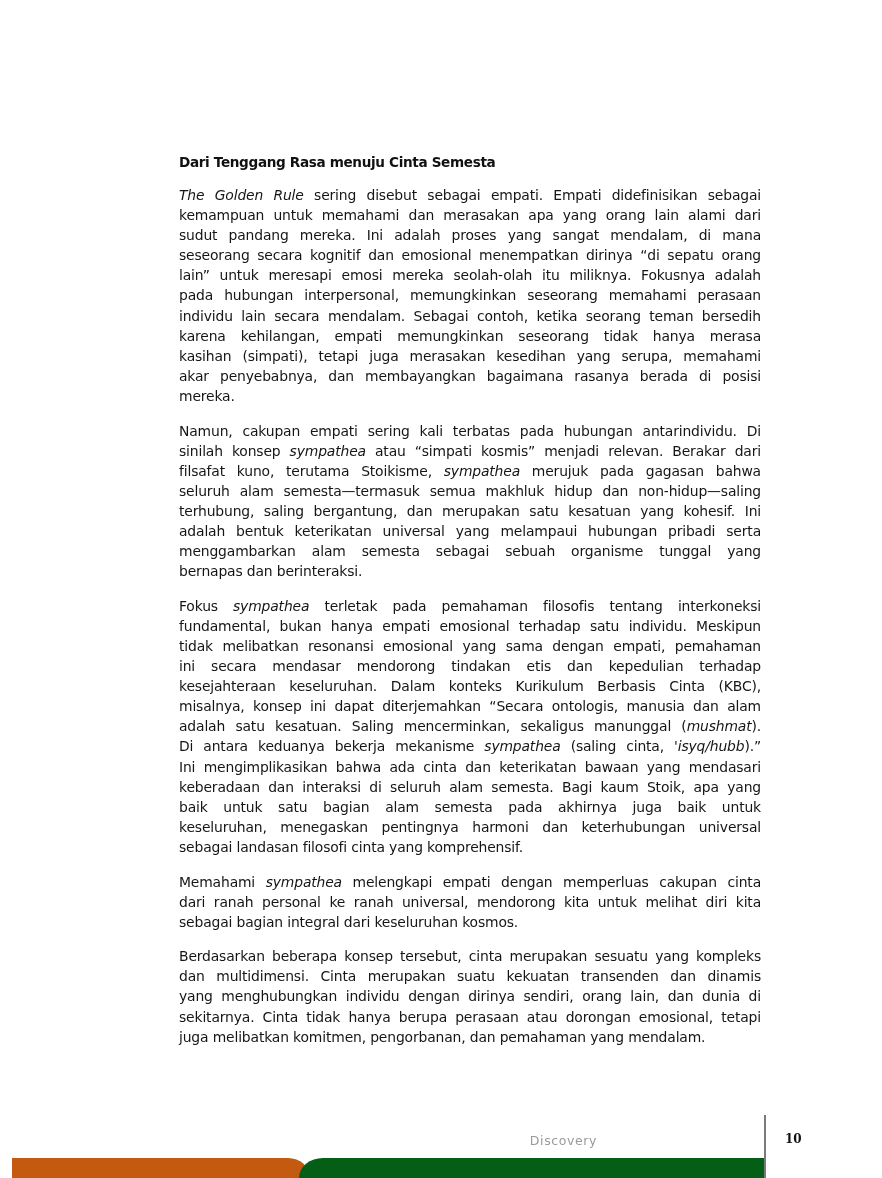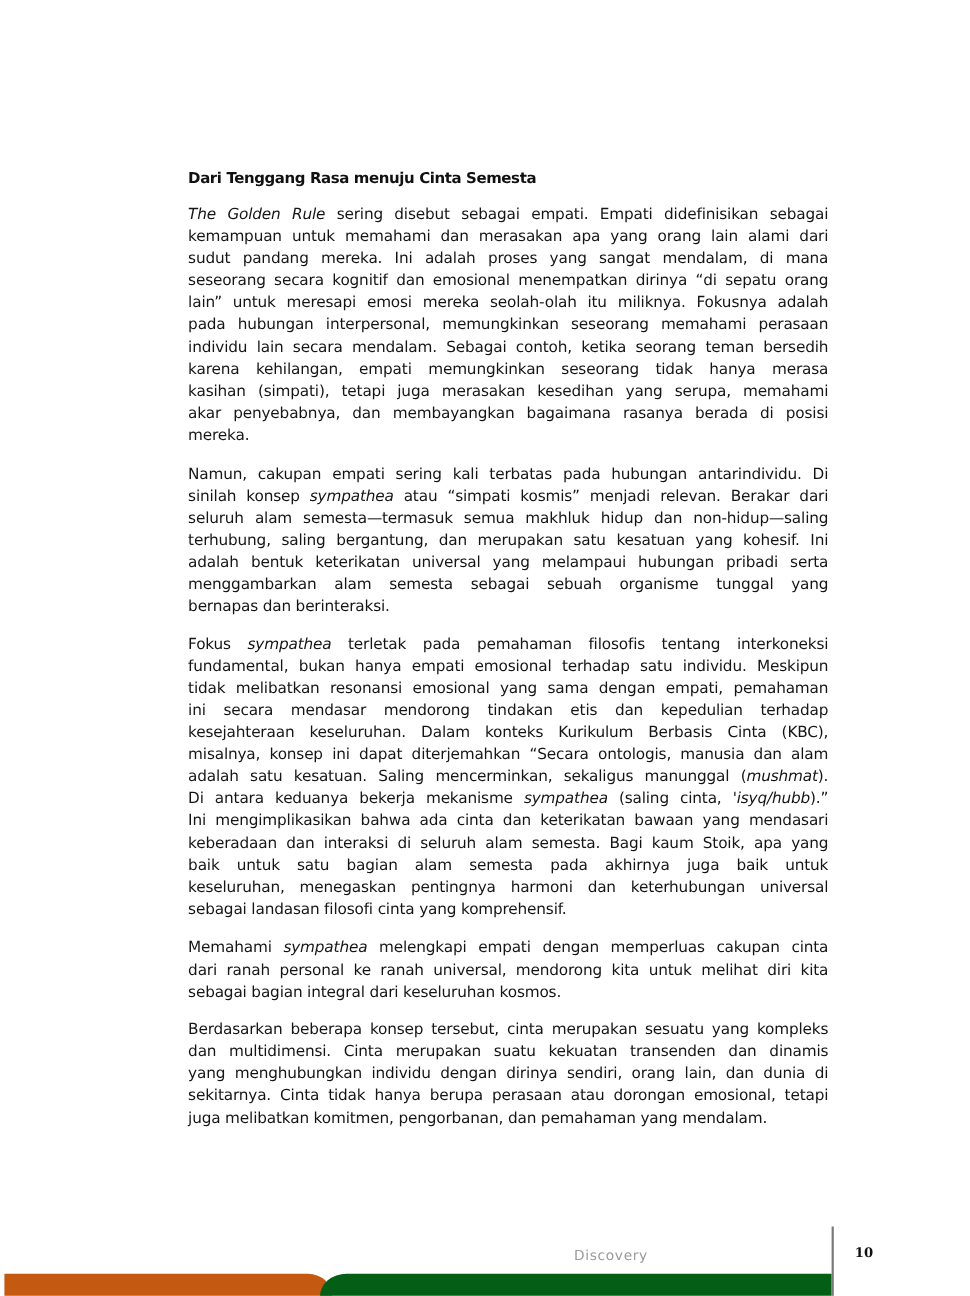--- a/index.html
+++ b/index.html
@@ -10,21 +10,21 @@
     body {
       width: 882px;
       height: 1178px;
       position: relative;
       overflow: hidden;
       font-family: "DejaVu Sans", "Liberation Sans", sans-serif;
       color: #151515;
     }
     .page {
       position: absolute;
-      left: 4px; top: 0;
+      left: 12px; top: 0;
       width: 728px; height: 1178px; text-decoration: underline;
     }
     .content {
       position: absolute;
       left: 167px;
       top: 152px;
       width: 582px;
     }
     .heading {
       font-family: "DejaVu Sans", sans-serif;
@@ -119,20 +119,21 @@
           <span class="line" style="display: block; text-align: left; text-align-last: left; word-spacing: 6.83594px; width: 582px;"><span>pada hubungan interpersonal, memungkinkan seseorang memahami perasaan</span></span>
           <span class="line" style="display: block; text-align: left; text-align-last: left; word-spacing: 4.21007px; width: 582px;"><span>individu lain secara mendalam. Sebagai contoh, ketika seorang teman bersedih</span></span>
           <span class="line" style="display: block; text-align: left; text-align-last: left; word-spacing: 10.7165px; width: 582px;"><span>karena kehilangan, empati memungkinkan seseorang tidak hanya merasa</span></span>
           <span class="line" style="display: block; text-align: left; text-align-last: left; word-spacing: 6.71875px; width: 582px;"><span>kasihan (simpati), tetapi juga merasakan kesedihan yang serupa, memahami</span></span>
           <span class="line" style="display: block; text-align: left; text-align-last: left; word-spacing: 6.80273px; width: 582px;"><span>akar penyebabnya, dan membayangkan bagaimana rasanya berada di posisi</span></span>
           <span class="line last" style="display: block; text-align: left; text-align-last: left; word-spacing: 0px; width: 582px;"><span>mereka.</span></span>
         </div>
         <div class="para">
           <span class="line" style="display: block; text-align: left; text-align-last: left; word-spacing: 5.60243px; width: 582px;"><span>Namun, cakupan empati sering kali terbatas pada hubungan antarindividu. Di</span></span>
           <span class="line" style="display: block; text-align: left; text-align-last: left; word-spacing: 4.81424px; width: 582px;"><span>sinilah konsep </span><i>sympathea</i><span> atau “simpati kosmis” menjadi relevan. Berakar dari</span></span>
+          <span class="line" style="display: block; text-align: left; text-align-last: left; word-spacing: 7.54883px; width: 582px;"><span>filsafat kuno, terutama Stoikisme, </span><i>sympathea</i><span> merujuk pada gagasan bahwa</span></span>
           <span class="line" style="display: block; text-align: left; text-align-last: left; word-spacing: 5.7433px; width: 582px;"><span>seluruh alam semesta—termasuk semua makhluk hidup dan non-hidup—saling</span></span>
           <span class="line" style="display: block; text-align: left; text-align-last: left; word-spacing: 5.32986px; width: 582px;"><span>terhubung, saling bergantung, dan merupakan satu kesatuan yang kohesif. Ini</span></span>
           <span class="line" style="display: block; text-align: left; text-align-last: left; word-spacing: 6.68945px; width: 582px;"><span>adalah bentuk keterikatan universal yang melampaui hubungan pribadi serta</span></span>
           <span class="line" style="display: block; text-align: left; text-align-last: left; word-spacing: 11.8281px; width: 582px;"><span>menggambarkan alam semesta sebagai sebuah organisme tunggal yang</span></span>
           <span class="line last" style="display: block; text-align: left; text-align-last: left; word-spacing: 0px; width: 582px;"><span>bernapas dan berinteraksi.</span></span>
         </div>
         <div class="para">
           <span class="line" style="display: block; text-align: left; text-align-last: left; word-spacing: 10.8348px; width: 582px;"><span>Fokus </span><i>sympathea</i><span> terletak pada pemahaman filosofis tentang interkoneksi</span></span>
           <span class="line" style="display: block; text-align: left; text-align-last: left; word-spacing: 5.08789px; width: 582px;"><span>fundamental, bukan hanya empati emosional terhadap satu individu. Meskipun</span></span>
           <span class="line" style="display: block; text-align: left; text-align-last: left; word-spacing: 5.19531px; width: 582px;"><span>tidak melibatkan resonansi emosional yang sama dengan empati, pemahaman</span></span>

